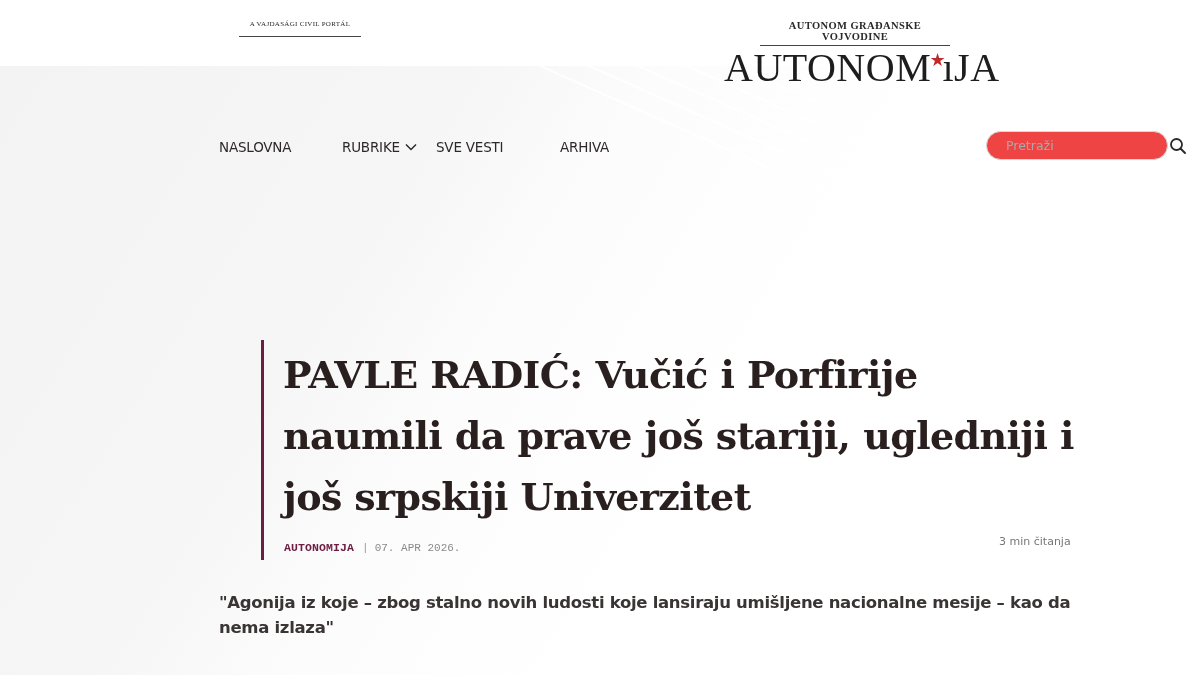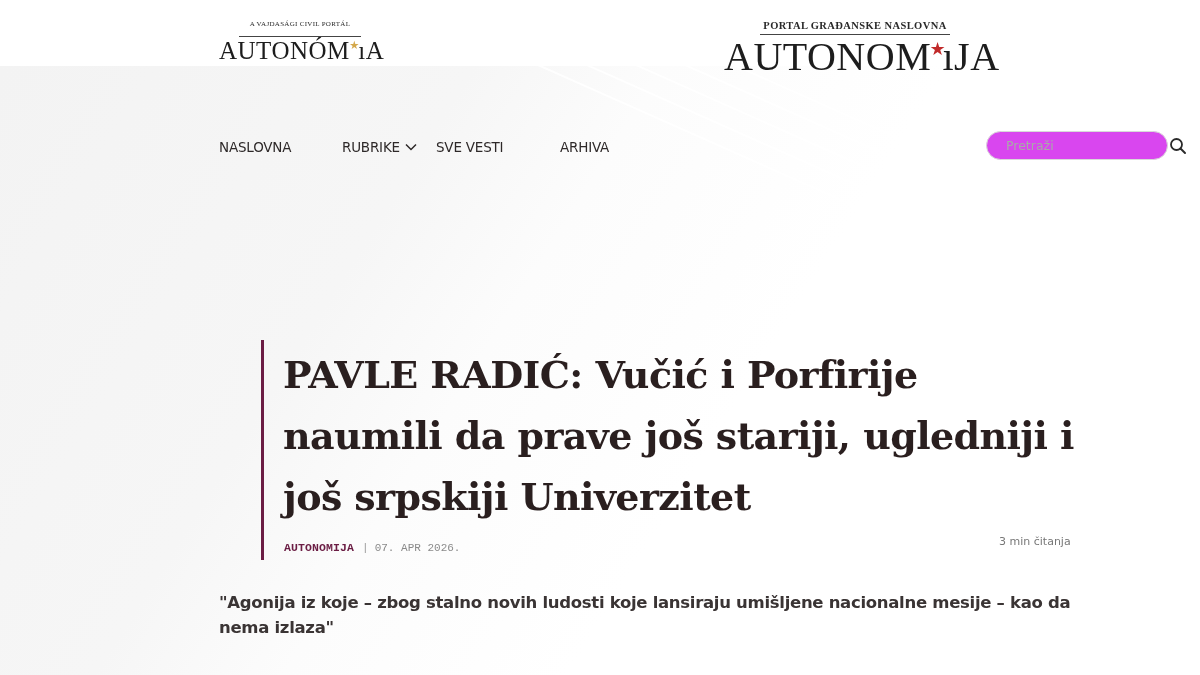--- a/index.html
+++ b/index.html
@@ -64,21 +64,21 @@
       text-decoration: none; display: flex; align-items: center; white-space: nowrap;
       letter-spacing: -0.2px;
     }
     .nav .n1 { width: 123px; }
     .nav .n2 { width: 94px; }
     .nav .n3 { width: 124px; }
     .chev { display: inline-block; margin-left: 5px; width: 12px; height: 8px; }
 
     .search {
       position: absolute; left: 986px; top: 131px; width: 182px; height: 29px;
-      border: 1px solid #d9d9d9; border-radius: 15px; background: #d946ef; z-index: 2;
+      border: 1px solid #d9d9d9; border-radius: 15px; background: #ef4444; z-index: 2;
     }
     .search input {
       border: none; outline: none; background: transparent; width: 100%; height: 100%;
       padding-left: 19px; font-family: "DejaVu Sans", sans-serif; font-size: 12.5px; color: #333;
     }
     .search input::placeholder { color: #a9a9a9; }
     .search-btn {
       position: absolute; left: 1168px; top: 137px; width: 20px; height: 20px; z-index: 2;
       background: none; border: none; cursor: pointer;
     }
@@ -115,25 +115,24 @@
 <div class="hero-bg">
   <div class="stripe" style="left:520px; top:-10px;"></div>
   <div class="stripe" style="left:560px; top:-14px;"></div>
   <div class="stripe" style="left:600px; top:-18px;"></div>
   <div class="stripe" style="left:640px; top:-22px;"></div>
   <div class="stripe" style="left:680px; top:-26px;"></div>
 </div>
 
 <a class="logo-small">
   <div class="tag">A VAJDASÁGI CIVIL PORTÁL</div>
-  <div class="word"><span>AUTONÓM</span><span class="star-gold">★</span>ı<span>A</span></div>
 </a>
 
 <a class="logo-big">
-  <div class="tag">PORTAL GRAĐANSKE NASLOVNA</div>
+  <div class="tag">AUTONOM GRAĐANSKE VOJVODINE</div>
   <div class="word"><span>AUTONOM</span><span class="star-red">★</span>ı<span>JA</span></div>
 </a>
 
 <nav class="nav">
   <a class="n1">
       <span>NASLOVNA</span>
     </a>
   <a class="n2">
       <span>RUBRIKE</span>
       <svg class="chev" viewBox="0 0 12 8">

